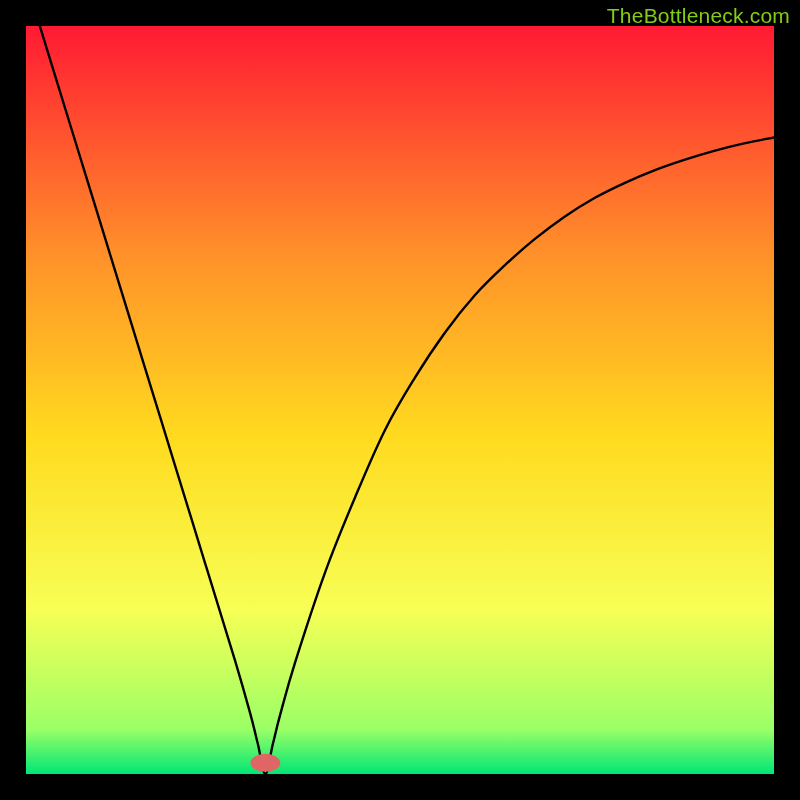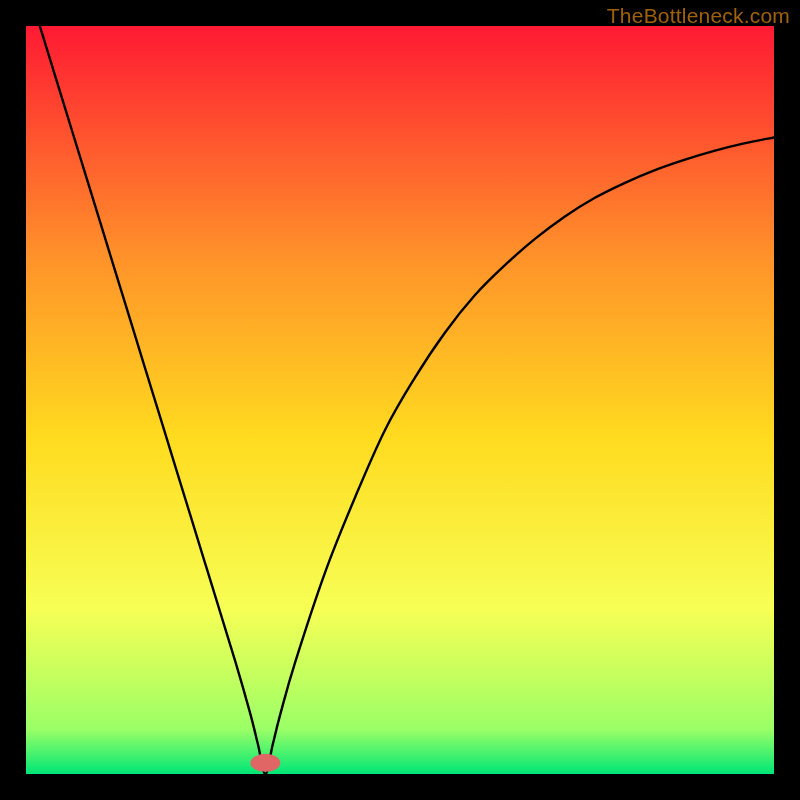--- a/index.html
+++ b/index.html
@@ -23,21 +23,21 @@
     position: absolute;
     left: 0;
     top: 0;
     width: 748px;
     height: 748px;
   }
   .watermark {
     position: absolute;
     top: 4px;
     right: 10px;
-    color: #a16207;
+    color: #84cc16;
     font-size: 21px;
     font-weight: 500;
     letter-spacing: 0.2px;
     font-family: Arial, Helvetica, sans-serif;
   }
   svg { display: block; }
 </style>
 </head>
 <body>
 

